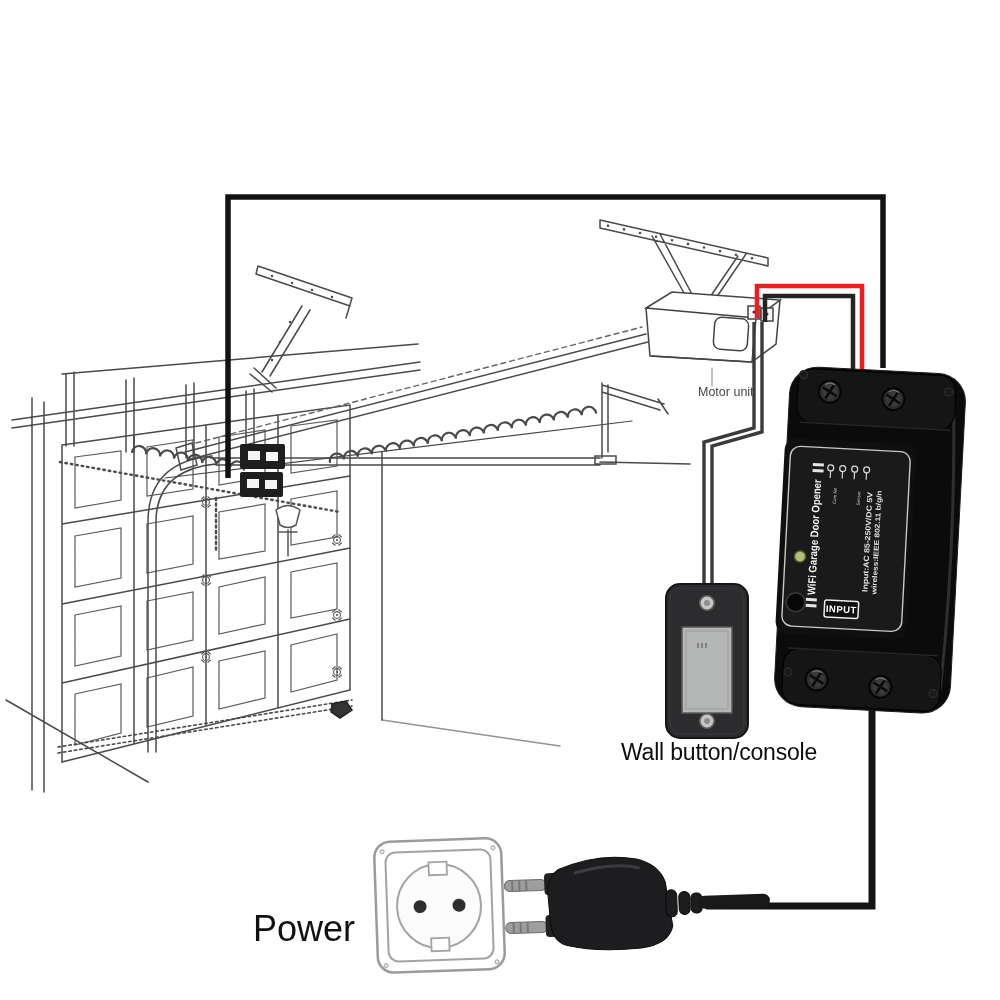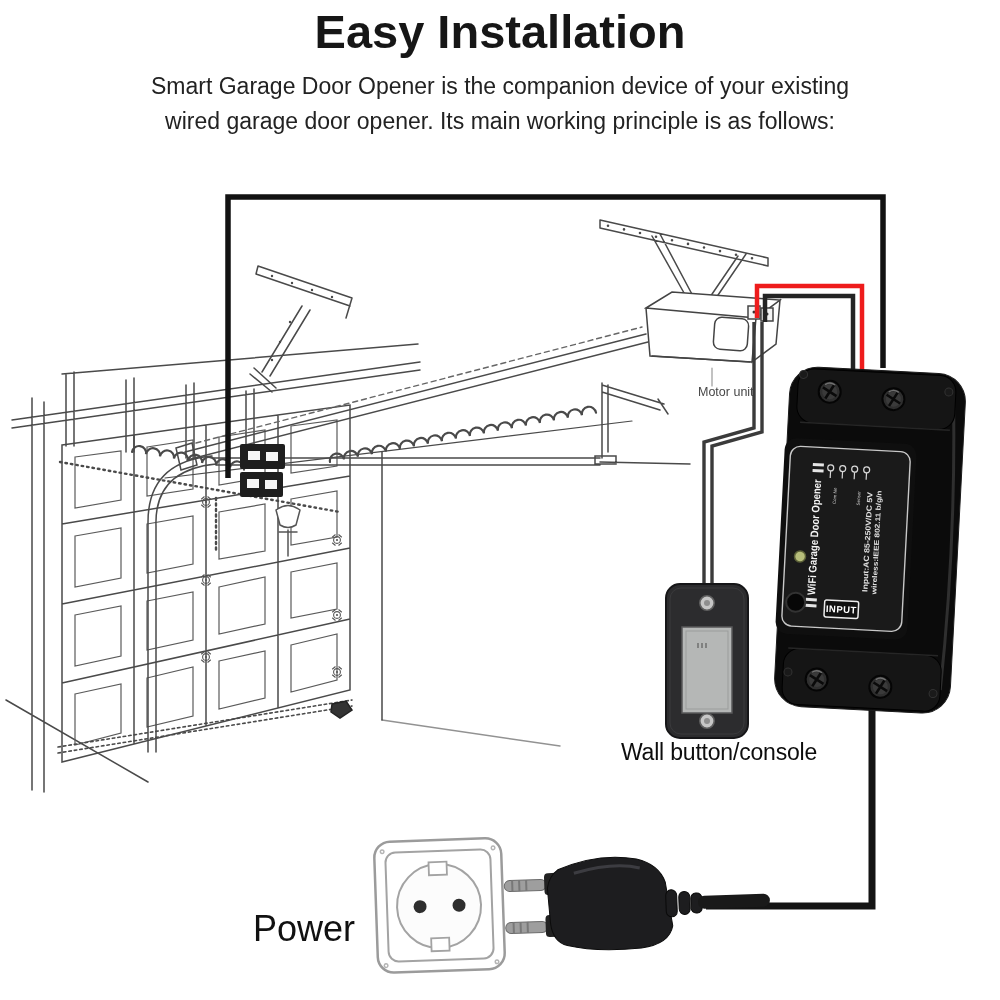--- a/index.html
+++ b/index.html
@@ -9,27 +9,20 @@
   h1.title{margin:6px 0 0 0;font-size:47px;line-height:52px;font-weight:700;color:#161616;letter-spacing:0px;}
   .subtitle{margin-top:11px;font-size:23px;line-height:35px;font-weight:400;color:#222;}
   svg.diagram{position:absolute;top:0;left:0;}
   svg text{font-family:"Liberation Sans",sans-serif;}
 </style>
 </head>
 <body>
 
 <div class="canvas">
 
-  <header>
-    <h1 class="title">Easy Installation</h1>
-    <div class="subtitle">
-      <div>Smart Garage Door Opener is the companion device of your existing</div>
-      <div>wired garage door opener. Its main working principle is as follows:</div>
-    </div>
-  </header>
 
   <svg class="diagram" width="1000" height="1000" viewBox="0 0 1000 1000">
     <defs>
       <g id="hinge" stroke="#555" fill="none" stroke-width="1.1">
         <circle r="3.4"></circle>
           <circle r="1.1" fill="#555" stroke="none"></circle>
         <path d="M-4.5,-3 L-1.8,-5.2 M1.8,-5.2 L4.5,-3 M-4.5,3 L-1.8,5.2 M1.8,5.2 L4.5,3"></path>
       </g>
       <g id="phscrew">
         <circle r="11" fill="#2e2e2e" stroke="#050505" stroke-width="2"></circle>

